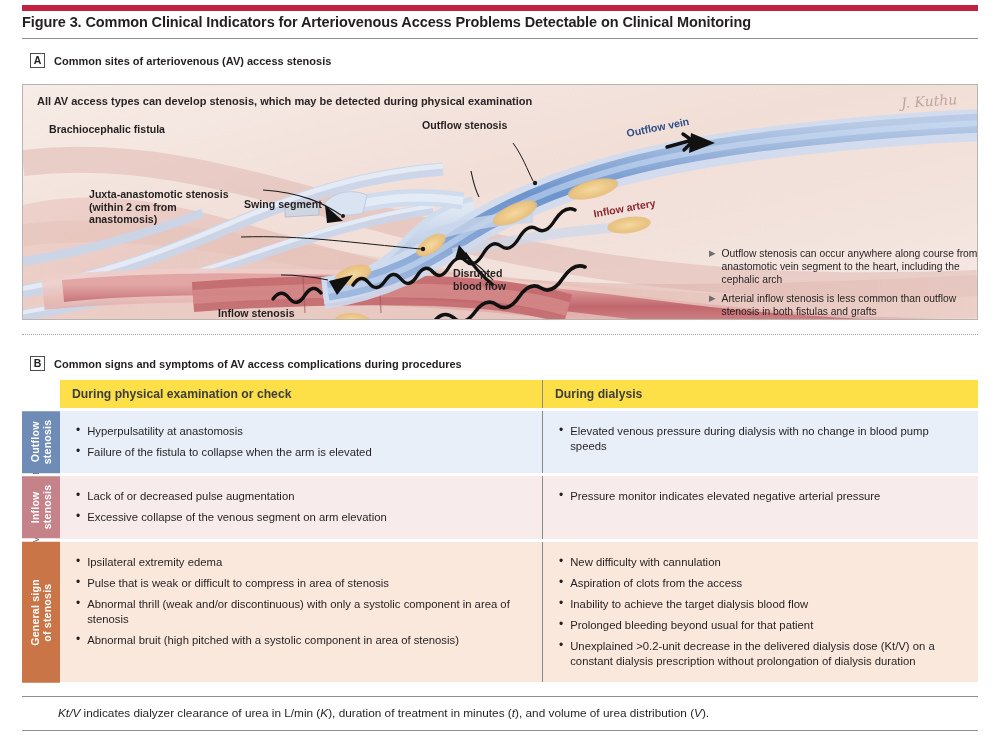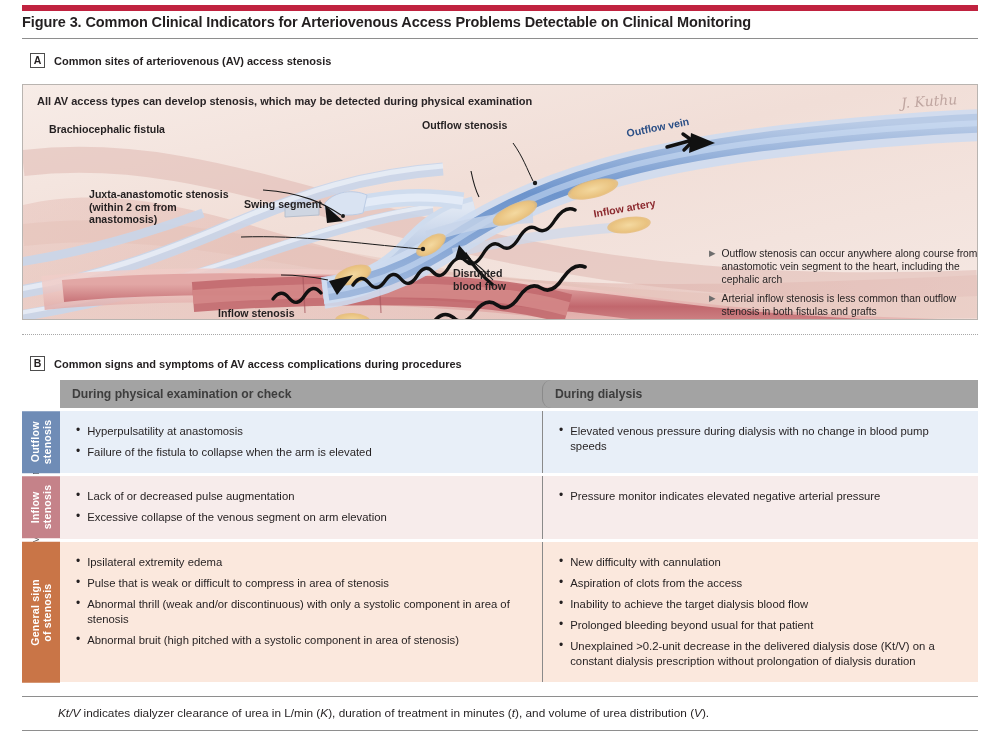--- a/index.html
+++ b/index.html
@@ -93,28 +93,28 @@
   .tbl { position: absolute; left: 22px; top: 380px; width: 956px; }
   .side-label {
     position: absolute; left: 26px; top: 410px;
     width: 18px; height: 265px;
     display: flex; align-items: center; justify-content: center;
     font-size: 9.4px; letter-spacing: 2.1px; color: #57595b;
     writing-mode: vertical-rl; transform: rotate(180deg);
     white-space: nowrap;
   }
 
-  .thead { display: flex; height: 28px; background: #a3a3a3; }
+  .thead { display: flex; height: 28px; background: #fde047; }
   .th {
     font-size: 12.2px; font-weight: bold; color: #3d3d3d;
     display: flex; align-items: center; padding-left: 12px;
   }
   .th.spacer { width: 38px; background: #ffffff; padding: 0; }
   .th.c1 { width: 482px; }
-  .th.c2 { flex: 1; border-left: 1px solid #8a8a8a; border-radius: 9px; }
+  .th.c2 { flex: 1; border-left: 1px solid #8a8a8a; }
 
   .trow { display: flex; margin-top: 3px; }
   .tab {
     width: 38px;
     display: flex; align-items: center; justify-content: center;
     color: #ffffff; font-weight: bold; font-size: 10.6px;
     line-height: 1.16; text-align: center;
     writing-mode: vertical-rl; transform: rotate(180deg);
     white-space: pre-line;
     letter-spacing: .2px;

